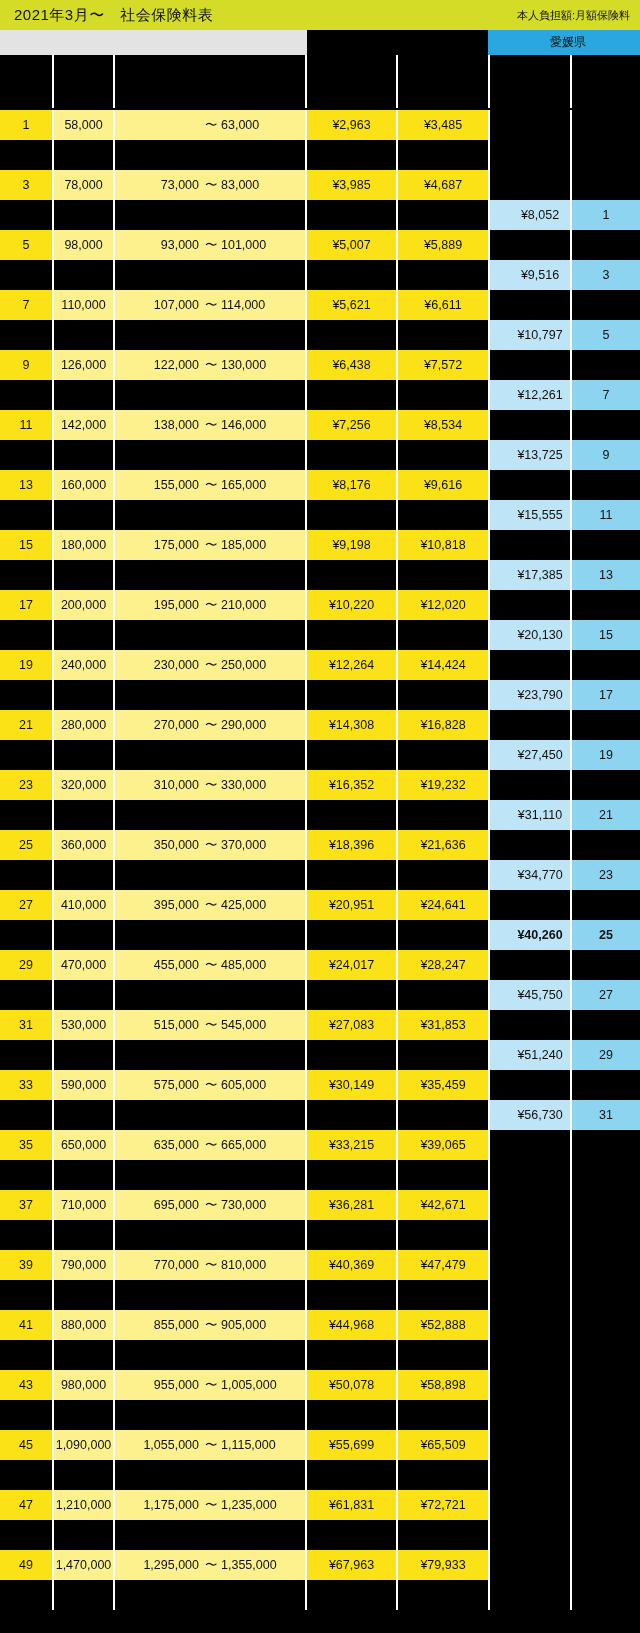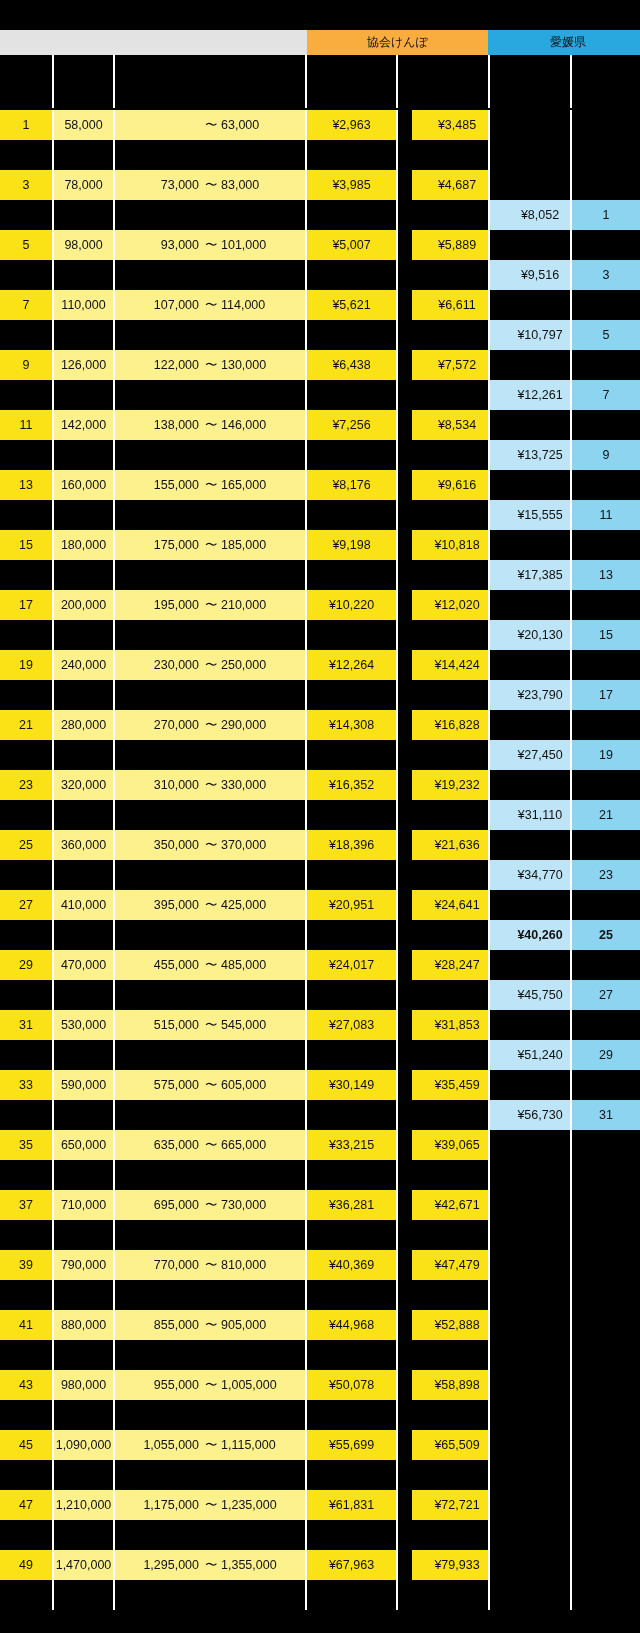--- a/index.html
+++ b/index.html
@@ -26,21 +26,21 @@
 
   
   .body{position:absolute;left:0;top:110px;width:640px;height:1523px;}
   .row{position:absolute;left:0;width:640px;height:30px;}
   .cell{position:absolute;top:0;height:30px;box-sizing:border-box;
         display:flex;align-items:center;font-size:12.5px;color:#111;white-space:nowrap;}
   .c-grade{left:0;width:52px;justify-content:center;}
   .c-std{left:54px;width:59px;justify-content:center;}
   .c-range{left:115px;width:190px;justify-content:center;}
   .c-p1{left:307px;width:89px;justify-content:center;}
-  .c-p2{left:398px;width:90px;justify-content:center;margin-left:14px;}
+  .c-p2{left:398px;width:90px;justify-content:center;}
   .c-pen{left:490px;width:100px;justify-content:center;}
   .c-peng{left:572px;width:68px;justify-content:center;}
 
   .y-dark{background:#fbe216;}
   .y-light{background:#fdf18d;}
   .b-light{background:#bde5f7;}
   .b-dark{background:#8cd4f0;}
   .blank{background:#000;}
 
   .rng-inner{display:flex;align-items:center;gap:6px;}
@@ -49,24 +49,27 @@
   .tilde{display:inline-block;width:10px;text-align:center;}
 
   
   .vgrid{position:absolute;top:0;width:2px;background:#fff;}
 </style>
 </head>
 <body>
 
 <div id="page">
 
+  <div class="titlebar">
+    <span class="title-main">2021年3月〜　社会保険料表</span>
+    <span class="title-right">本人負担額:月額保険料</span>
+  </div>
 
   <div class="grouphead">
     <div class="gh gh-left"></div>
-    <div class="gh gh-mid">協会けんぽ</div>
     <div class="gh gh-right">愛媛県</div>
   </div>
 
   <div class="subhead">
     <div class="sep" style="left:52px"></div>
     <div class="sep" style="left:113px"></div>
     <div class="sep" style="left:305px"></div>
     <div class="sep" style="left:396px"></div>
     <div class="sep" style="left:488px"></div>
     <div class="sep" style="left:570px"></div>

